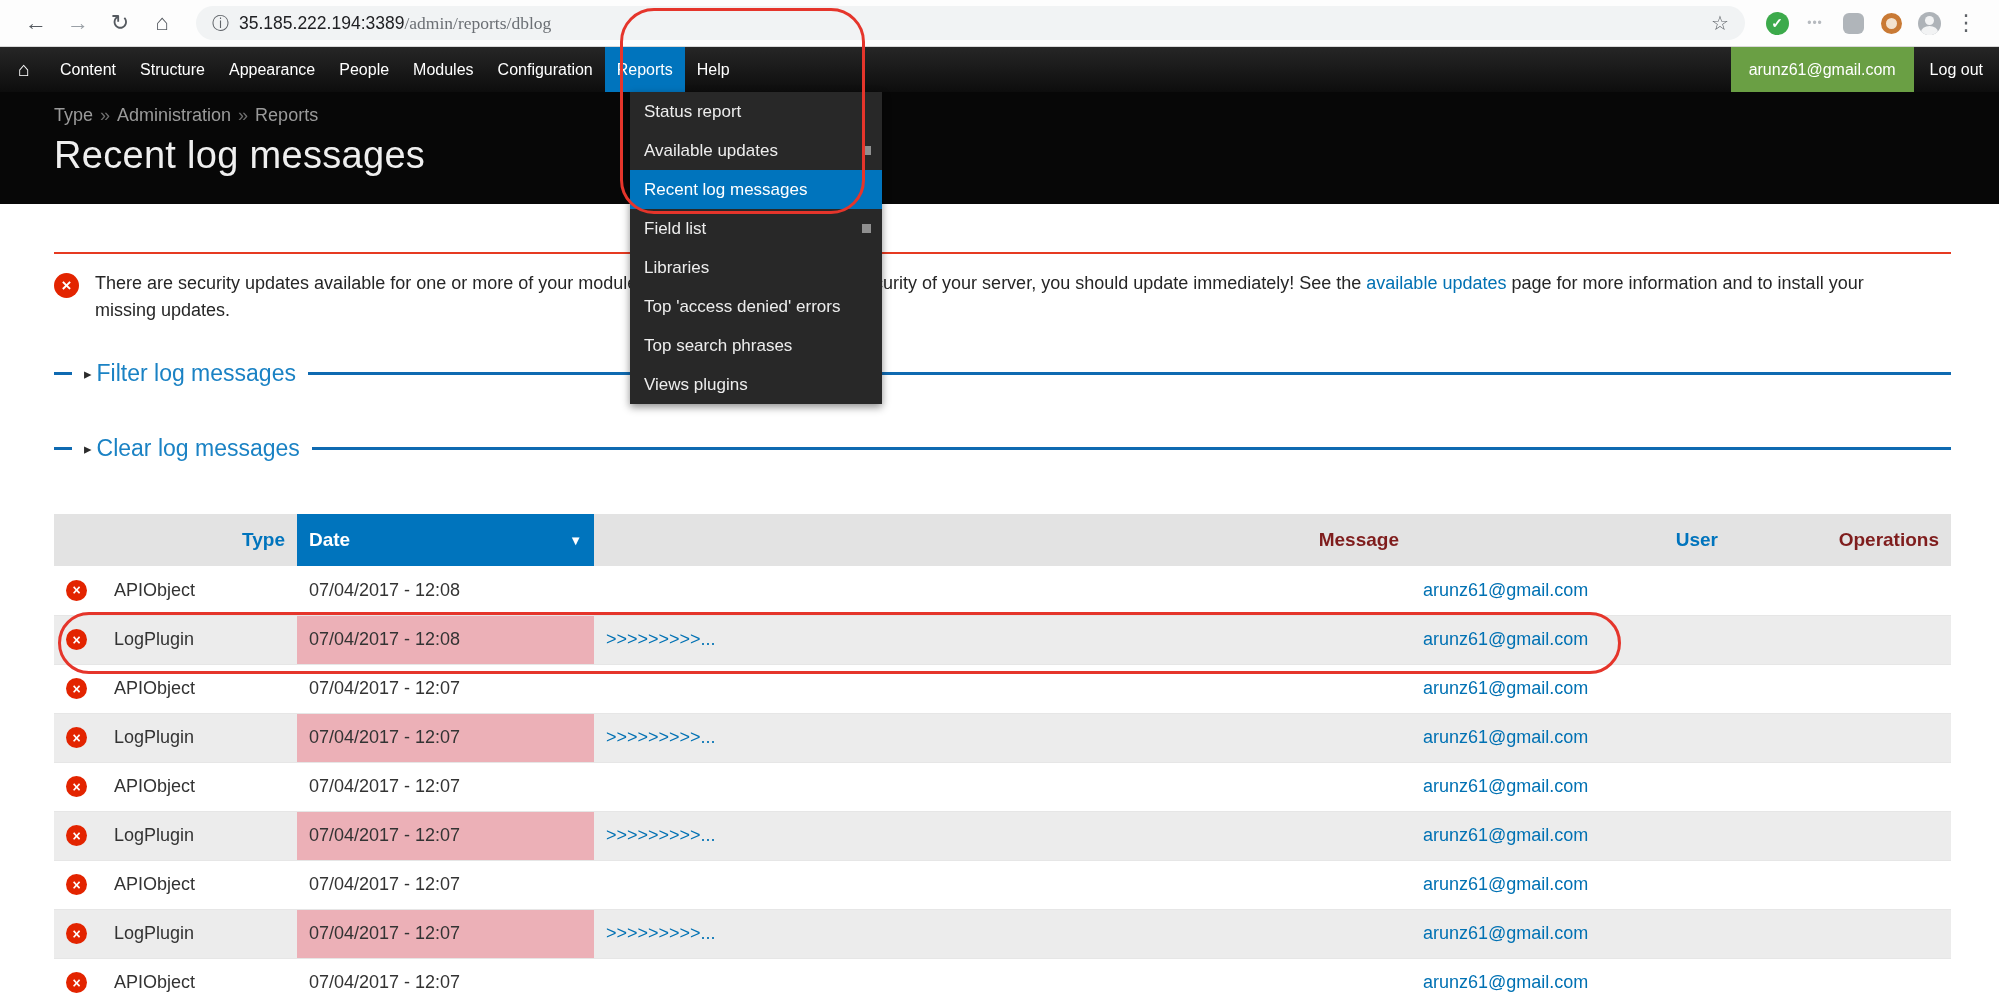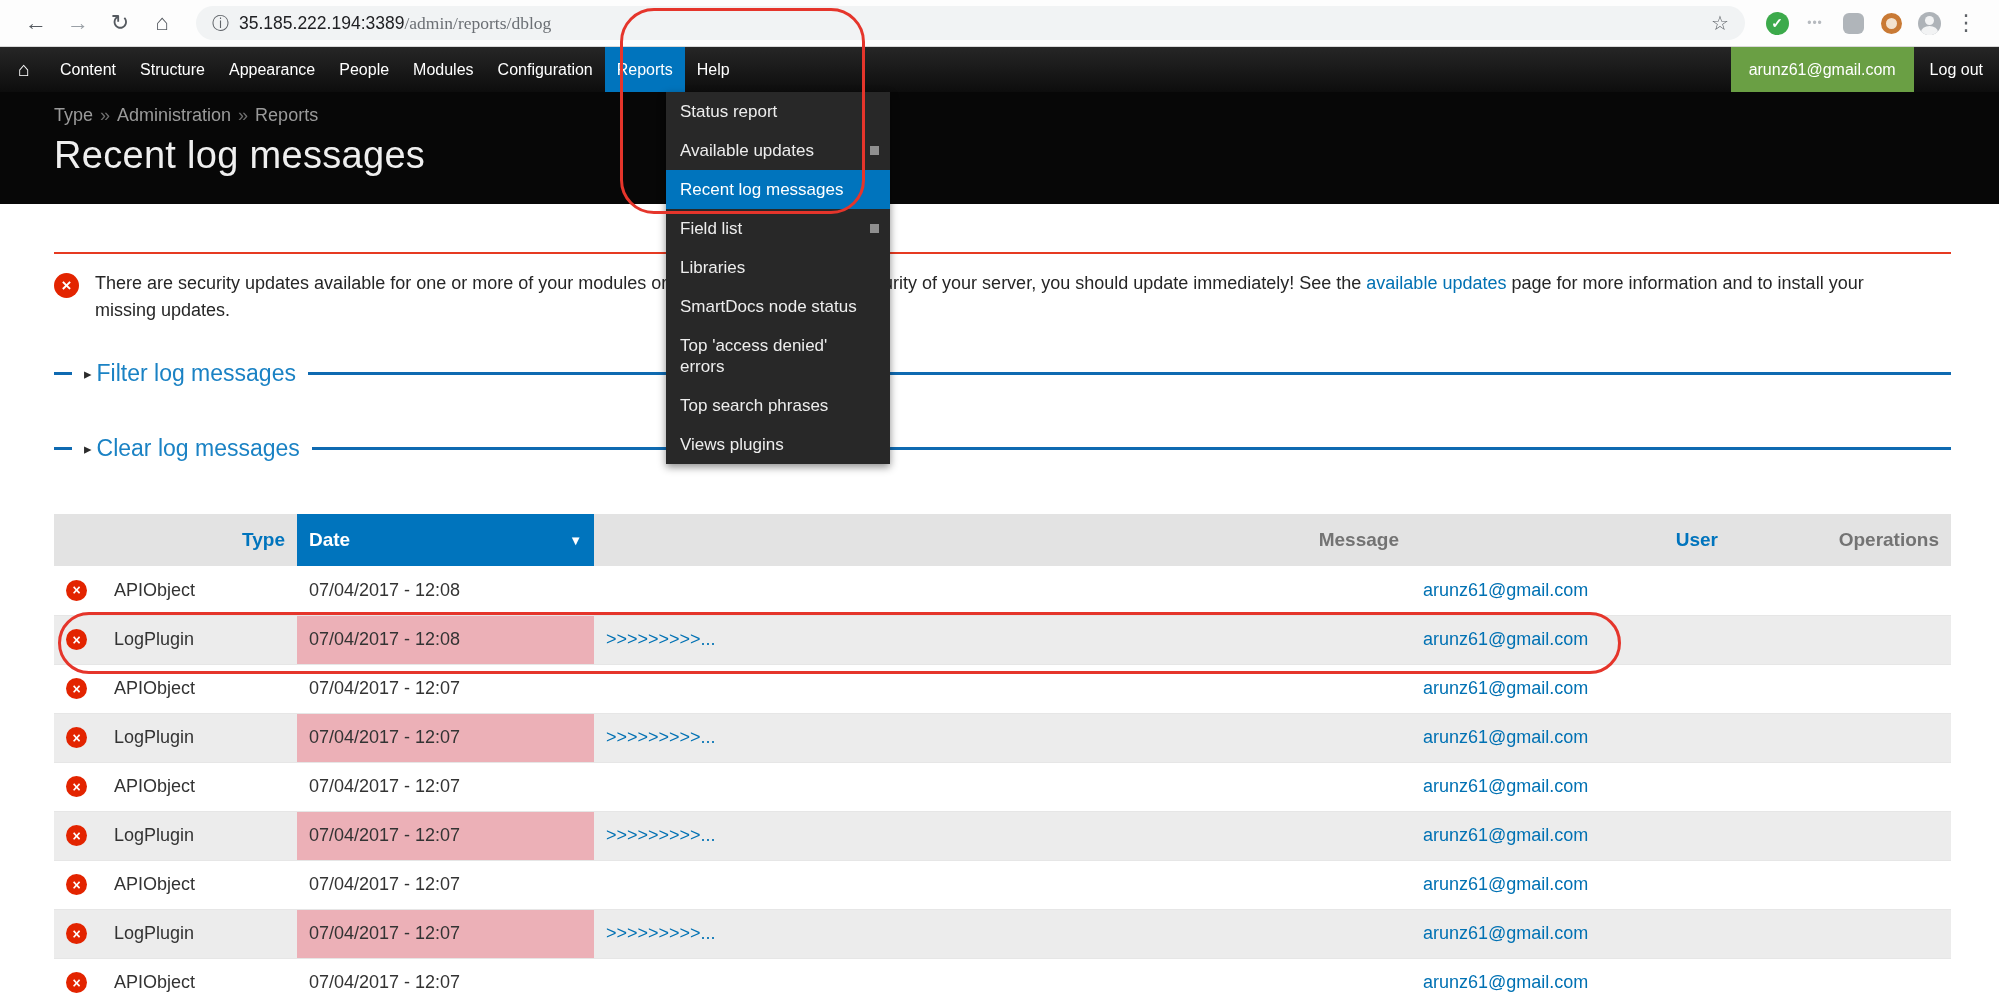--- a/index.html
+++ b/index.html
@@ -37,22 +37,22 @@
   .admin-toolbar { height:45px; background:linear-gradient(180deg,#262626 0%,#0d0d0d 100%);
                    display:flex; align-items:stretch; color:#fff; font-size:16px; }
   .tb-home { width:48px; display:flex; align-items:center; justify-content:center; font-size:20px; color:#fff; }
   .tb-item { padding:4px 12px; display:flex; align-items:center; white-space:nowrap; cursor:default; }
   .tb-item.active { background:#0074bd; }
   .tb-right { margin-left:auto; display:flex; align-items:stretch; }
   .tb-account { background:#6a9f44; padding:0 18px; display:flex; align-items:center; }
   .tb-logout { padding:16px 16px; display:flex; align-items:center; }
 
   
-  .dropdown { position:absolute; left:630px; top:92px; width:224px; background:#282828;
-              z-index:40; box-shadow:0 3px 8px rgba(0,0,0,.45);margin-left:36px; }
+  .dropdown { position:absolute; left:630px; top:92px; width:252px; background:#282828;
+              z-index:40; box-shadow:0 3px 8px rgba(0,0,0,.45); }
   .dd-item { padding:9px 30px 9px 14px; color:#ededed; font-size:17px; line-height:21px; position:relative; }
   .dd-item.active { background:#0074bd; color:#fff; }
   .dd-marker { position:absolute; right:11px; top:15px; width:9px; height:9px; background:#8f8f8f; }
 
   
   .page-header { height:112px; background:#070707; padding:13px 54px 0; }
   .breadcrumb { color:#8d8d8d; font-size:18px; }
   .breadcrumb a { color:#9a9a9a; text-decoration:none; }
   .crumb-sep { color:#6e6e6e; margin:0 7px; }
   .page-title { color:#efefef; font-size:38px; font-weight:300; letter-spacing:.3px; margin-top:8px; }
@@ -76,21 +76,21 @@
   .fs-arrow { color:#2b2b2b; font-size:15px; }
   .fs-line { flex:1; height:3px; background:#0f6ab1; }
 
   
   table.log { width:1897px; border-collapse:collapse; table-layout:fixed; margin-top:52px; font-size:18px; }
   col.c-icon { width:48px; } col.c-type { width:195px; } col.c-date { width:297px; }
   col.c-msg { width:817px; } col.c-user { width:319px; } col.c-ops { width:221px; }
   thead th { background:#e3e3e3; height:52px; text-align:right; font-weight:bold;
              font-size:19px; padding:0 12px; }
   thead th .th-link { color:#0074bd; text-decoration:none; }
-  thead th.plain { color:#737373; }
+  thead th.plain { color:#7f1d1d; }
   thead th.sorted { background:#0074bd; color:#fff; }
   th.sorted .th-sorted-wrap { display:flex; align-items:center; justify-content:space-between; }
   .sort-caret { font-size:13px; }
   tbody td { height:49px; padding:0 12px; border-bottom:1px solid #e6e6e6; vertical-align:middle; }
   tbody tr:nth-child(even) { background:#ececec; }
   tbody tr.hl td.cell-date { background:#ecb0b7; }
   td.cell-icon { padding-left:12px; }
   td .row-err { width:21px; height:21px; font-size:14px; margin-top:0; }
   td a { color:#0071b3; text-decoration:none; }
 
@@ -145,21 +145,20 @@
     <div class="tb-logout">Log out</div>
   </div>
 </div>
 
 <div class="dropdown">
   <div class="dd-item">Status report</div>
   <div class="dd-item"><span>Available updates</span><span class="dd-marker"></span></div>
   <div class="dd-item active">Recent log messages</div>
   <div class="dd-item"><span>Field list</span><span class="dd-marker"></span></div>
   <div class="dd-item">Libraries</div>
-  <div class="dd-item">SmartDocs node status</div>
   <div class="dd-item">Top 'access denied' errors</div>
   <div class="dd-item">Top search phrases</div>
   <div class="dd-item">Views plugins</div>
 </div>
 
 <div class="page-header">
   <div class="breadcrumb">
     <a href="#">Type</a><span class="crumb-sep">»</span><a href="#">Administration</a><span class="crumb-sep">»</span><a href="#">Reports</a>
   </div>
   <div class="page-title">Recent log messages</div>

